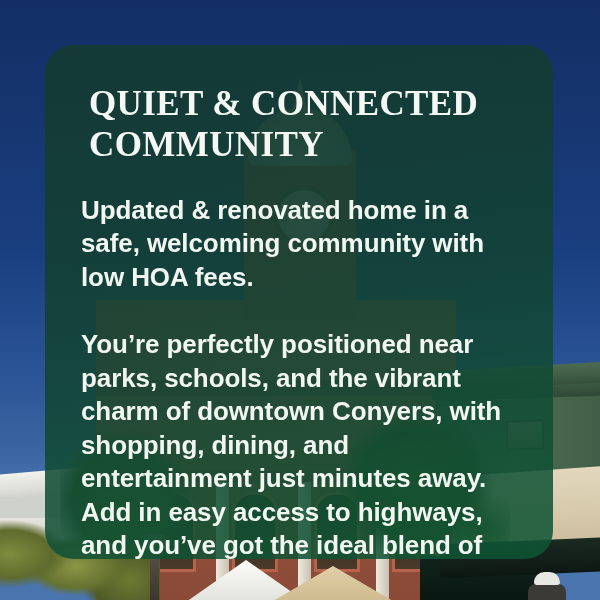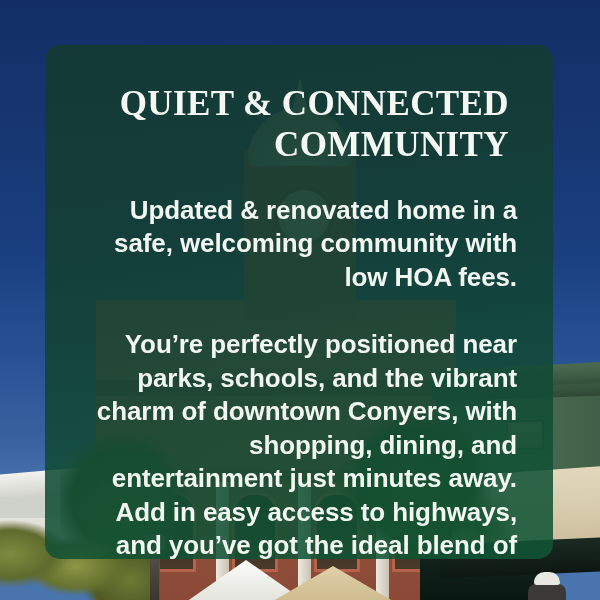--- a/index.html
+++ b/index.html
@@ -230,30 +230,30 @@
     left: 420px; top: 556px;
     width: 120px; height: 44px;
     background: linear-gradient(#11231c, #0a1712);
   }
 
   
   .card {
     position: absolute;
     left: 45px; top: 45px;
     width: 508px; height: 514px;
-    border-radius: 15px;
+    border-radius: 28px;
     background: linear-gradient(170deg,
         rgba(20, 58, 48, 0.90) 0%,
         rgba(19, 62, 50, 0.90) 34%,
         rgba(17, 70, 52, 0.88) 60%,
         rgba(16, 80, 52, 0.86) 82%,
         rgba(14, 86, 52, 0.86) 100%);
     box-sizing: border-box;
     padding: 38px 30px 4px 30px;
-    text-align: right;
+    text-align: left;
     overflow: hidden;
   }
 
   .headline {
     margin: 0;
     color: #f4f7f2;
     font-family: "Liberation Serif", "DejaVu Serif", serif;
     font-weight: 700;
     font-size: 35px;
     line-height: 1.18;

